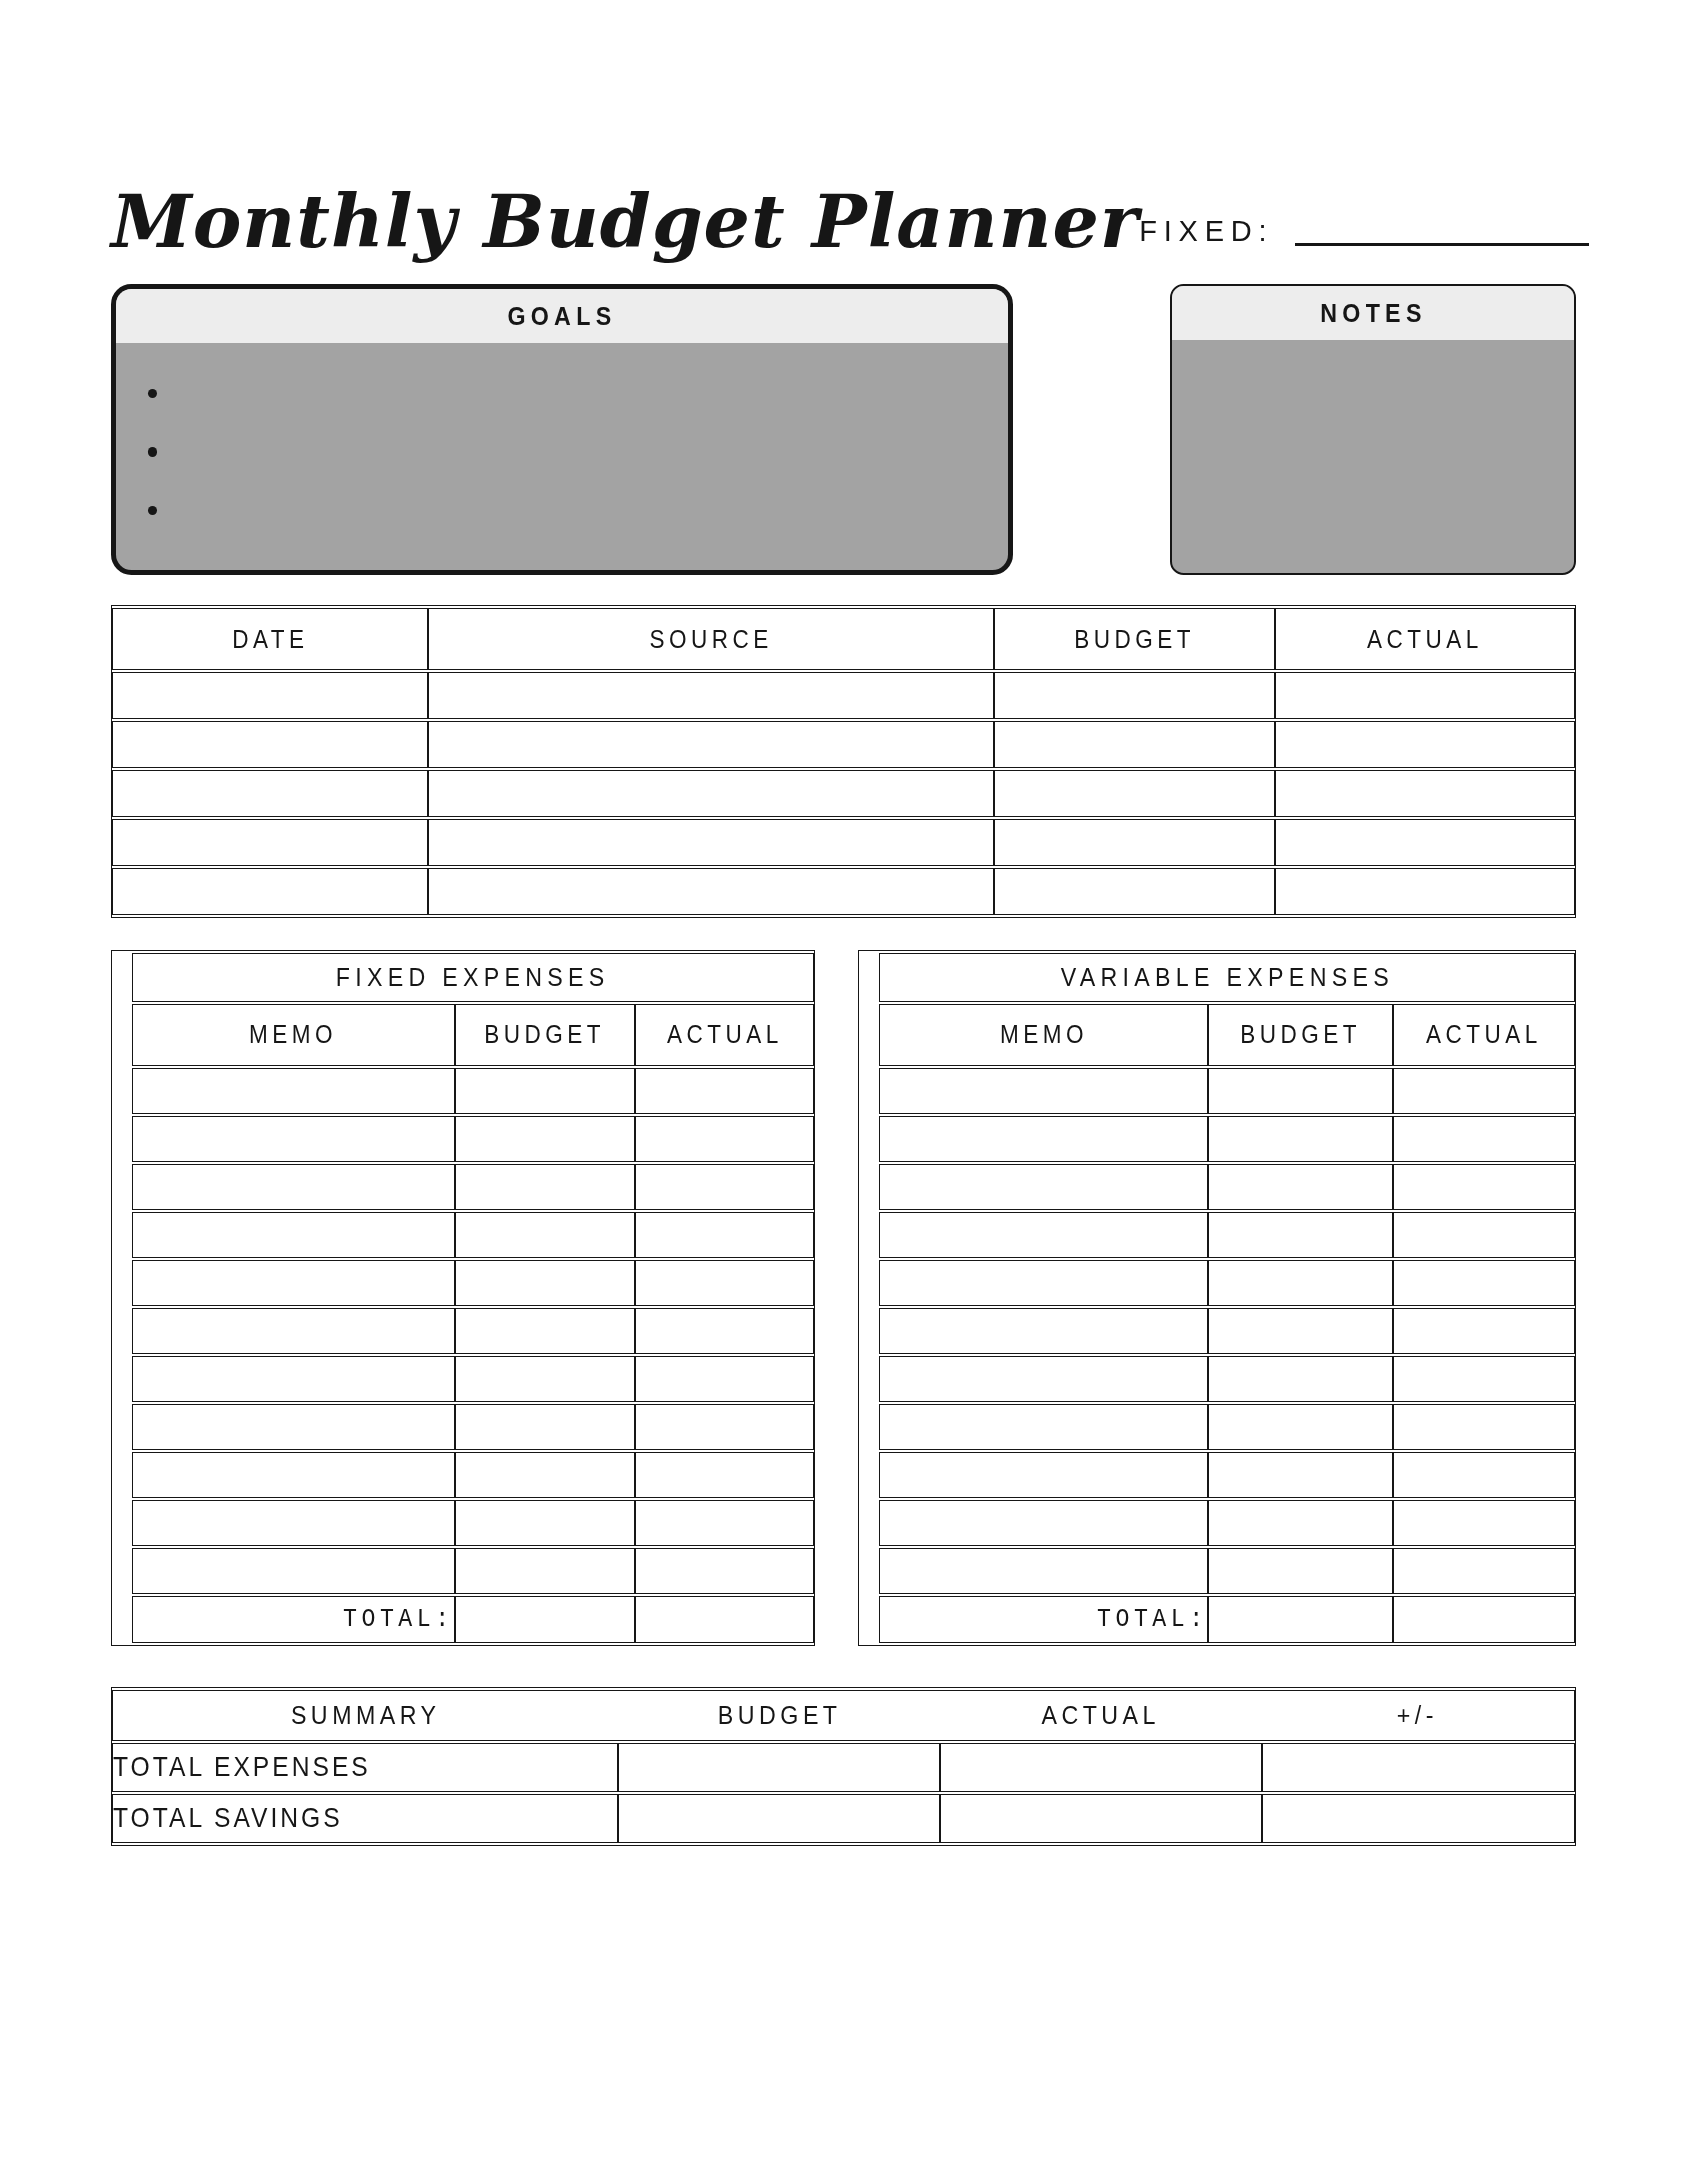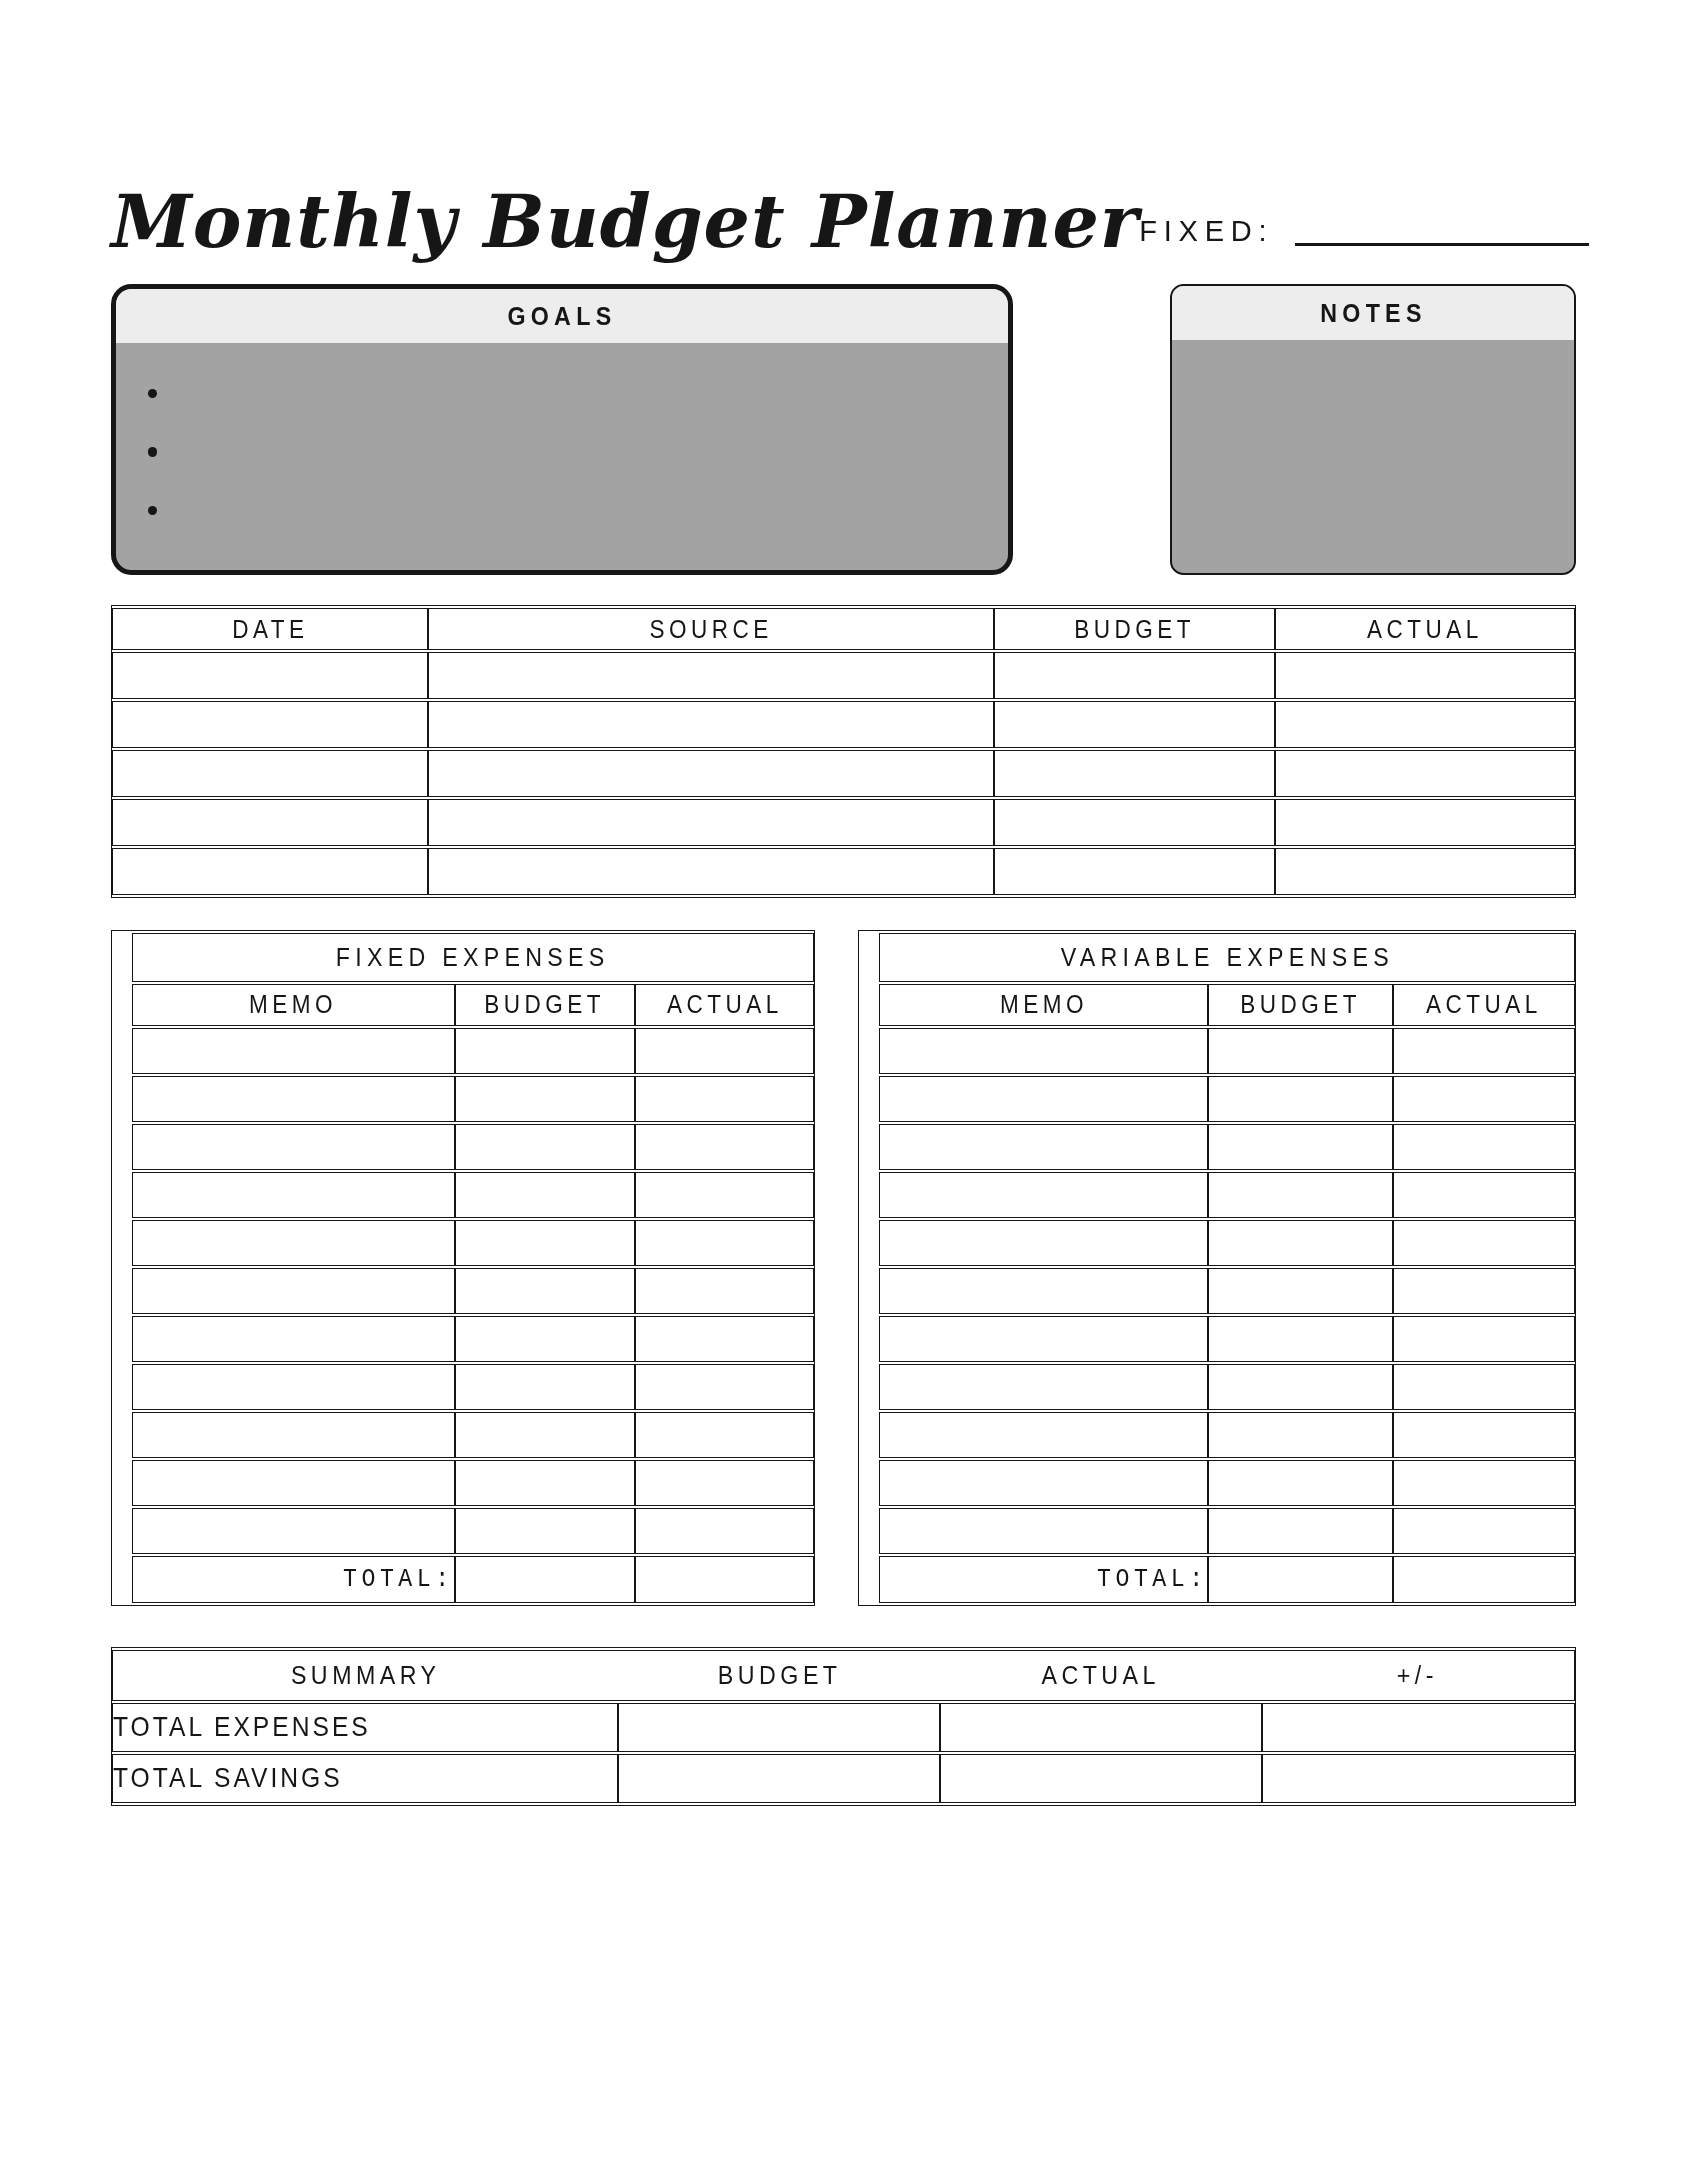--- a/index.html
+++ b/index.html
@@ -44,21 +44,21 @@
   .bullet-dot{width:9.4px;height:9.4px;border-radius:50%;background:var(--ink);display:block;}
   .notes-body{height:100%;}
   
   .grid{
     border-collapse:separate;border-spacing:0 2.6px;
     border:1.7px solid var(--line);
     width:100%;table-layout:fixed;background:#fff;
   }
   .grid th,.grid td{border:1.7px solid var(--line);background:#fff;padding:0;}
   .band{height:49px;background:var(--band-bg);text-align:center;font-size:26.4px;letter-spacing:6px;font-weight:normal;}
-  .colhead th{height:42px;text-align:center;font-size:25.6px;letter-spacing:5.1px;font-weight:normal;}
+  .colhead th{height:62px;text-align:center;font-size:25.6px;letter-spacing:5.1px;font-weight:normal;}
   .grid tbody td{height:47px;}
   
   .cond{display:inline-block;transform:scaleX(0.88);transform-origin:center;white-space:nowrap;}
   
   .income-table{margin-bottom:31.5px;}
   .income-table .c-date{width:21.6%}
   .income-table .c-source{width:38.7%}
   .income-table .c-budget{width:19.2%}
   .income-table .c-actual{width:20.5%}
   

